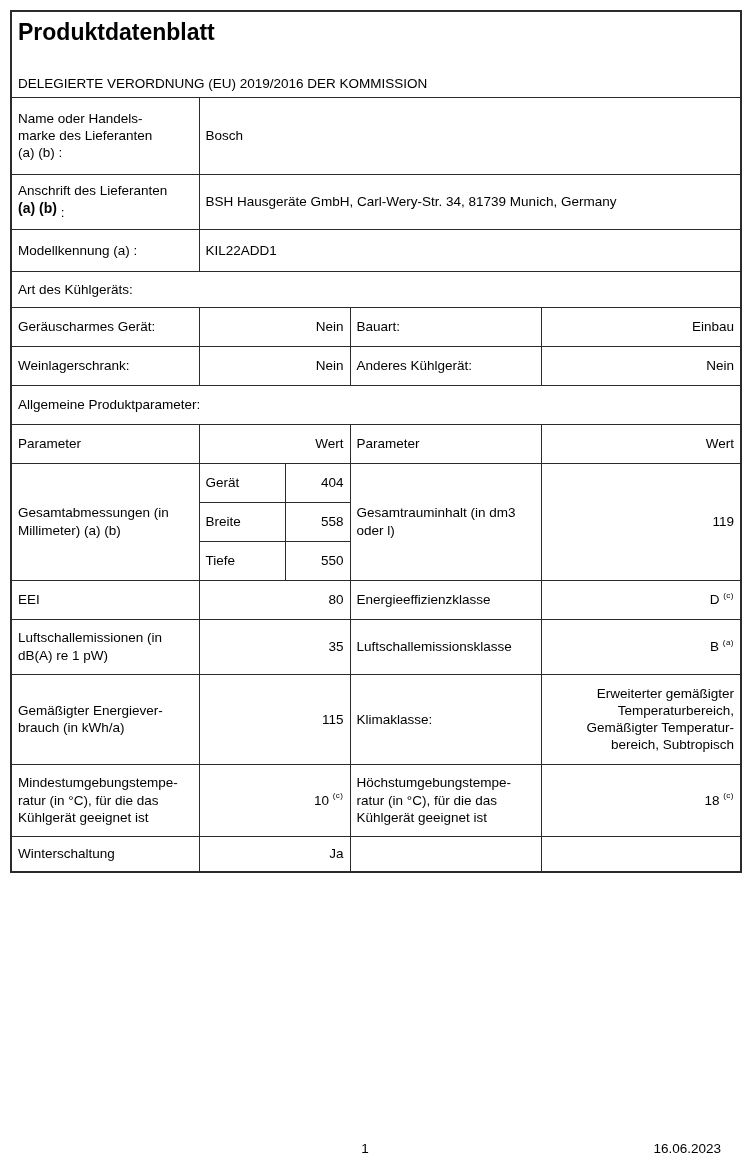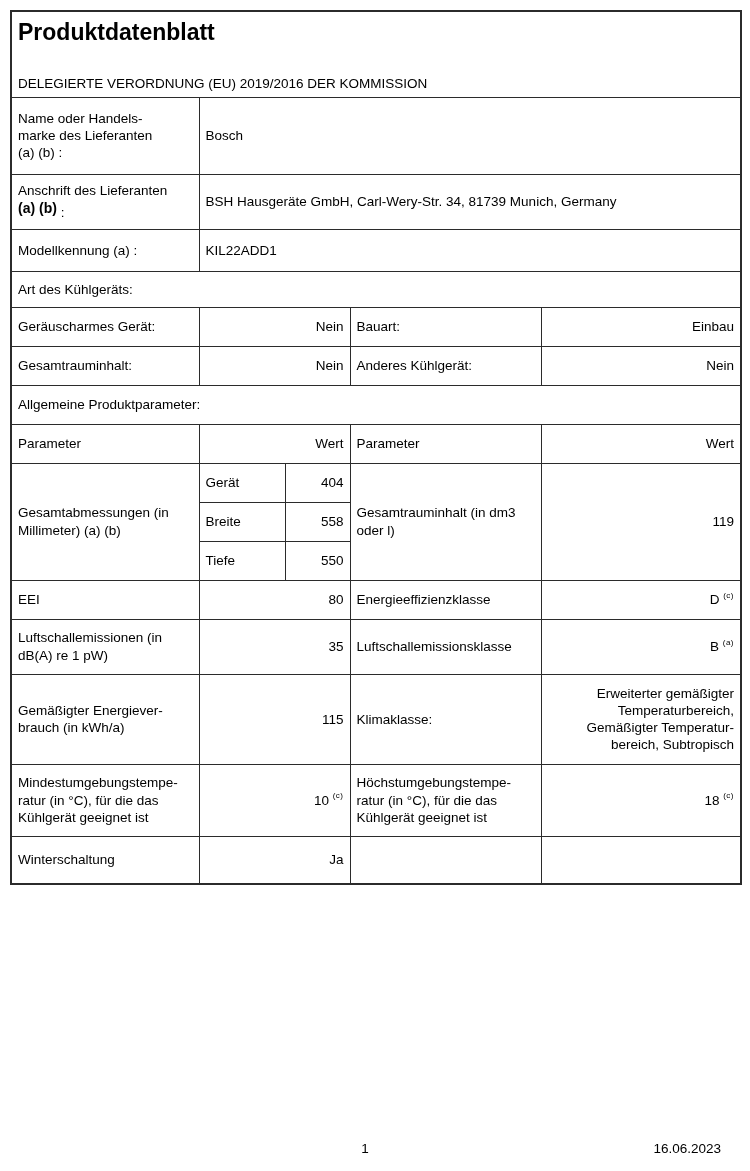--- a/index.html
+++ b/index.html
@@ -110,21 +110,21 @@
     </tr>
 
     <tr style="height:39px">
       <td>Geräuscharmes Gerät:</td>
       <td colspan="2" class="val">Nein</td>
       <td>Bauart:</td>
       <td class="val">Einbau</td>
     </tr>
 
     <tr style="height:39px">
-      <td>Gesamtrauminhalt:</td>
+      <td>Weinlagerschrank:</td>
       <td colspan="2" class="val">Nein</td>
       <td>Anderes Kühlgerät:</td>
       <td class="val">Nein</td>
     </tr>
 
     <tr style="height:39px">
       <td colspan="5" class="b">Allgemeine Produktparameter:</td>
     </tr>
 
     <tr style="height:39px">
@@ -182,21 +182,21 @@
       <td class="pre">Mindestumgebungstempe-
 ratur (in °C), für die das
 Kühlgerät geeignet ist</td>
       <td colspan="2" class="val"><span>10</span> <sup class="fn">(c)</sup></td>
       <td class="pre">Höchstumgebungstempe-
 ratur (in °C), für die das
 Kühlgerät geeignet ist</td>
       <td class="val"><span>18</span> <sup class="fn">(c)</sup></td>
     </tr>
 
-    <tr style="height:48px">
+    <tr style="height:36px">
       <td>Winterschaltung</td>
       <td colspan="2" class="val">Ja</td>
       <td></td>
       <td></td>
     </tr>
   </tbody>
     </table>
 </div>
 
 <div class="footer">

